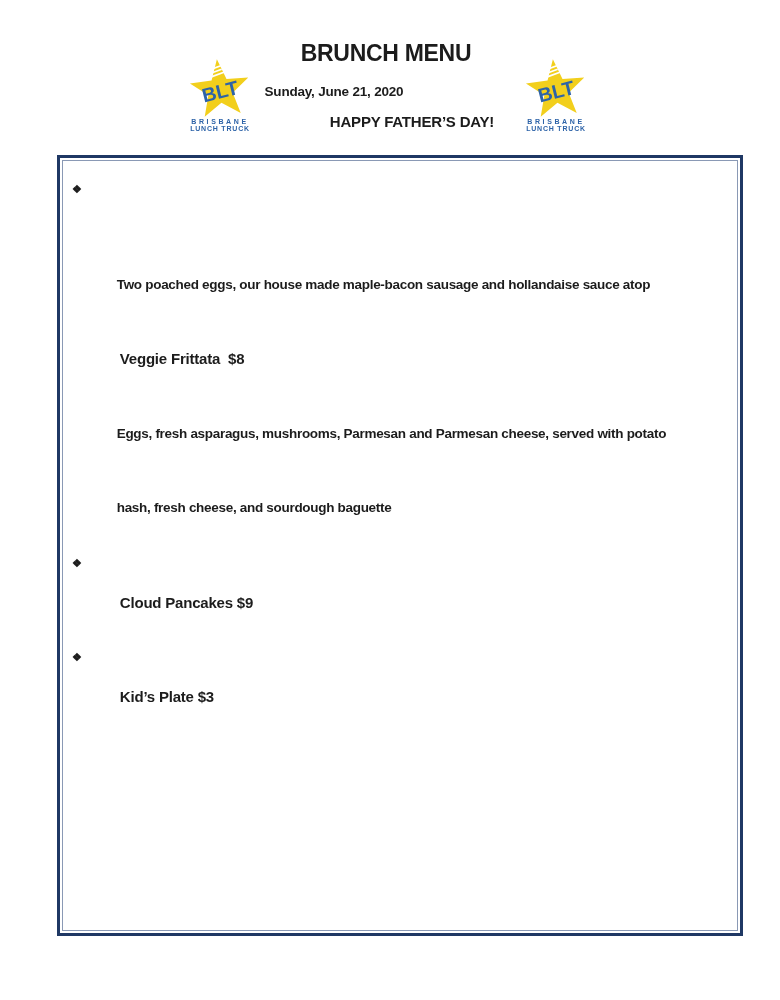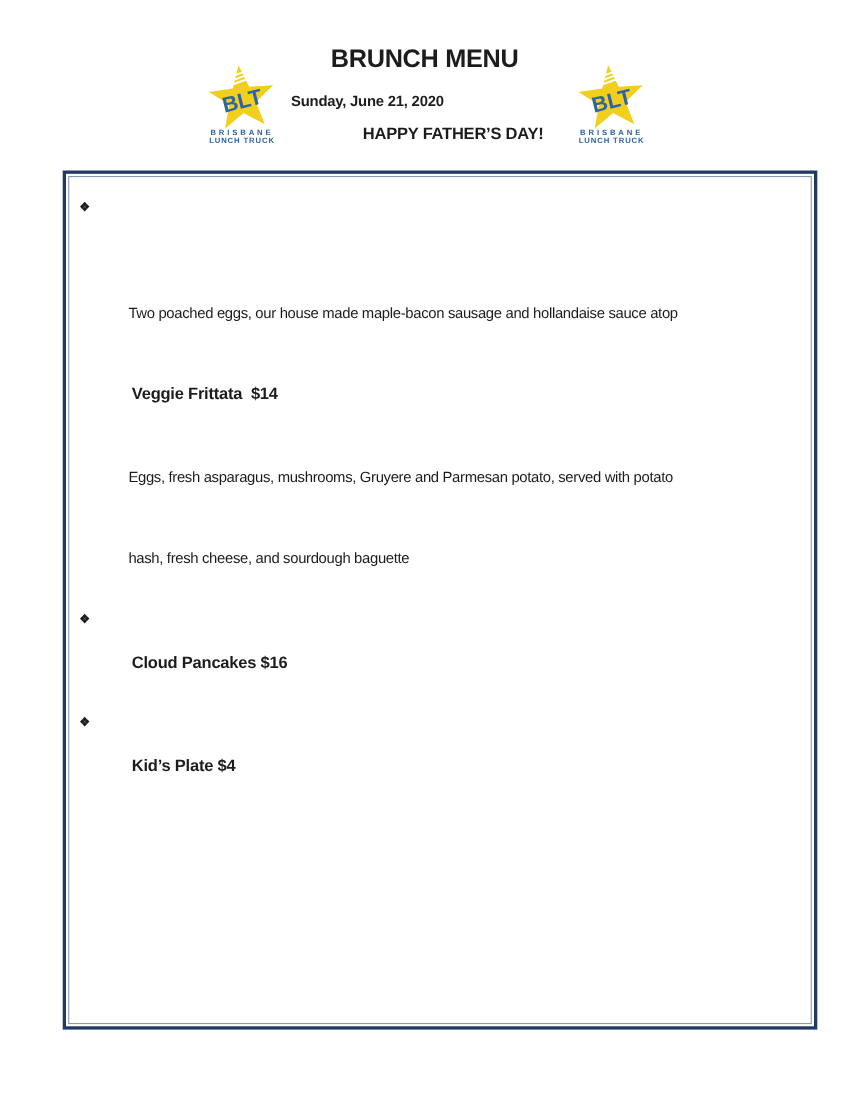--- a/index.html
+++ b/index.html
@@ -23,21 +23,21 @@
 
   
   .menu-box { position:absolute; left:57px; top:155px; width:686px; height:781px;
               border:3px solid #1f3864; background:#fff; }
   .menu-box-inner { position:absolute; inset:2px; border:1px solid #8a99b5; pointer-events:none; }
   .menu-content { position:absolute; inset:3px; padding:18px 14px 0 0; overflow:hidden; }
 
   .line { position:relative; padding-left:33px; line-height:20px; white-space:pre-wrap; }
   .bullet { position:absolute; left:9px; top:3px; font-size:11px; line-height:14px; color:#1c1c1c; }
   .item     { font-size:15px;   font-weight:700; letter-spacing:-0.2px; }
-  .desc     { font-size:13.5px; font-weight:400; letter-spacing:-0.3px; }
+  .desc     { font-size:13.5px; font-weight:700; letter-spacing:-0.3px; }
 </style>
 </head>
 <body>
 
 <div class="page-title">BRUNCH MENU</div>
 <div class="page-date">Sunday, June 21, 2020</div>
 <div class="page-greeting">HAPPY FATHER’S DAY!</div>
 
 <div class="logo logo-left">
   <svg width="72" height="62" viewBox="0 0 70 60">
@@ -74,36 +74,36 @@
   <div class="menu-content">
 
     <div class="line item" style="margin-bottom:16px">
       <span class="bullet">❖</span>
     </div>
     <div class="line desc" style="margin-bottom:14px">
       <span class="txt">Two poached eggs, our house made maple-bacon sausage and hollandaise sauce atop</span>
     </div>
 
     <div class="line item" style="margin-bottom:15px">
-      <span class="txt">Veggie Frittata  $14</span>
+      <span class="txt">Veggie Frittata  $8</span>
     </div>
     <div class="line desc" style="margin-bottom:14px">
-      <span class="txt">Eggs, fresh asparagus, mushrooms, Gruyere and Parmesan potato, served with potato</span>
+      <span class="txt">Eggs, fresh asparagus, mushrooms, Parmesan and Parmesan cheese, served with potato</span>
     </div>
     <div class="line desc" style="margin-bottom:15px">
       <span class="txt">hash, fresh cheese, and sourdough baguette</span>
     </div>
 
     <div class="line item" style="margin-bottom:14px">
       <span class="bullet">❖</span>
-      <span class="txt">Cloud Pancakes $16</span>
+      <span class="txt">Cloud Pancakes $9</span>
     </div>
 
     <div class="line item" style="margin-bottom:16px">
       <span class="bullet">❖</span>
-      <span class="txt">Kid’s Plate $4</span>
+      <span class="txt">Kid’s Plate $3</span>
     </div>
     <div class="line desc" style="margin-bottom:13px">
       
     </div>
 
   </div>
 </div>
 
 </body></html>

